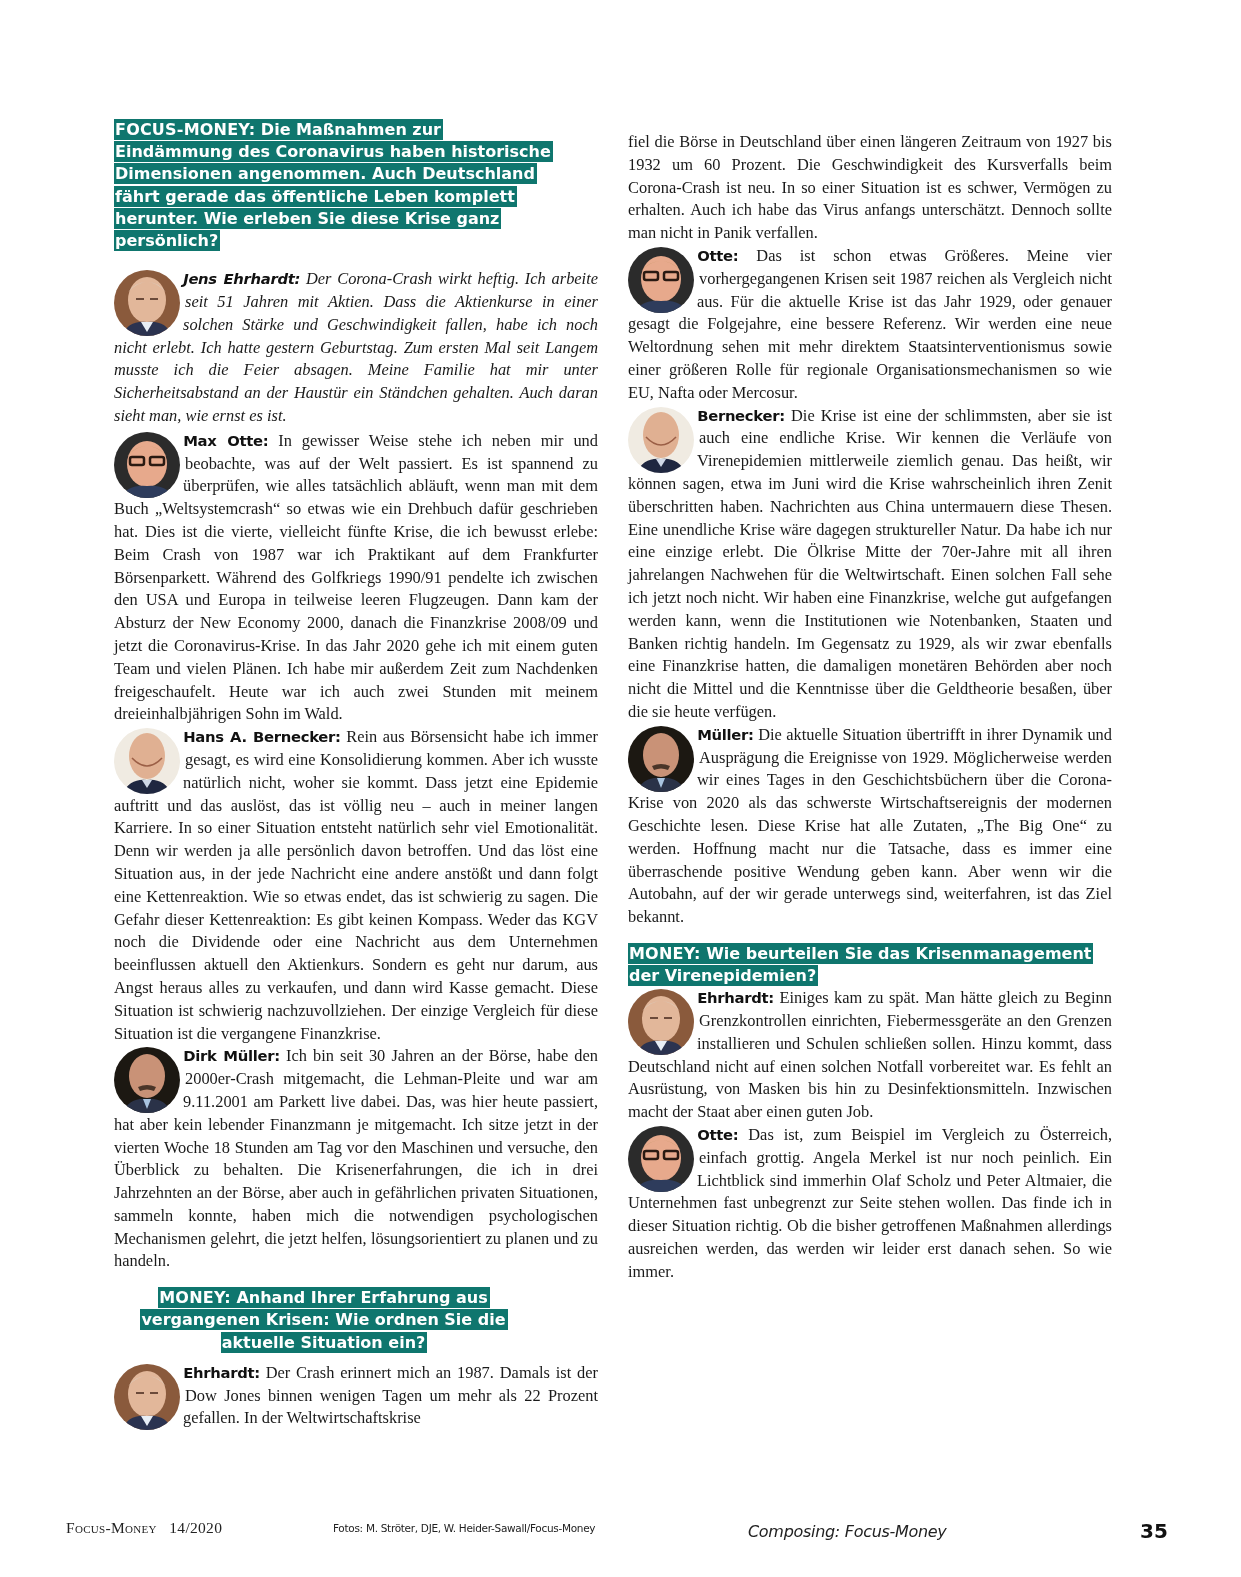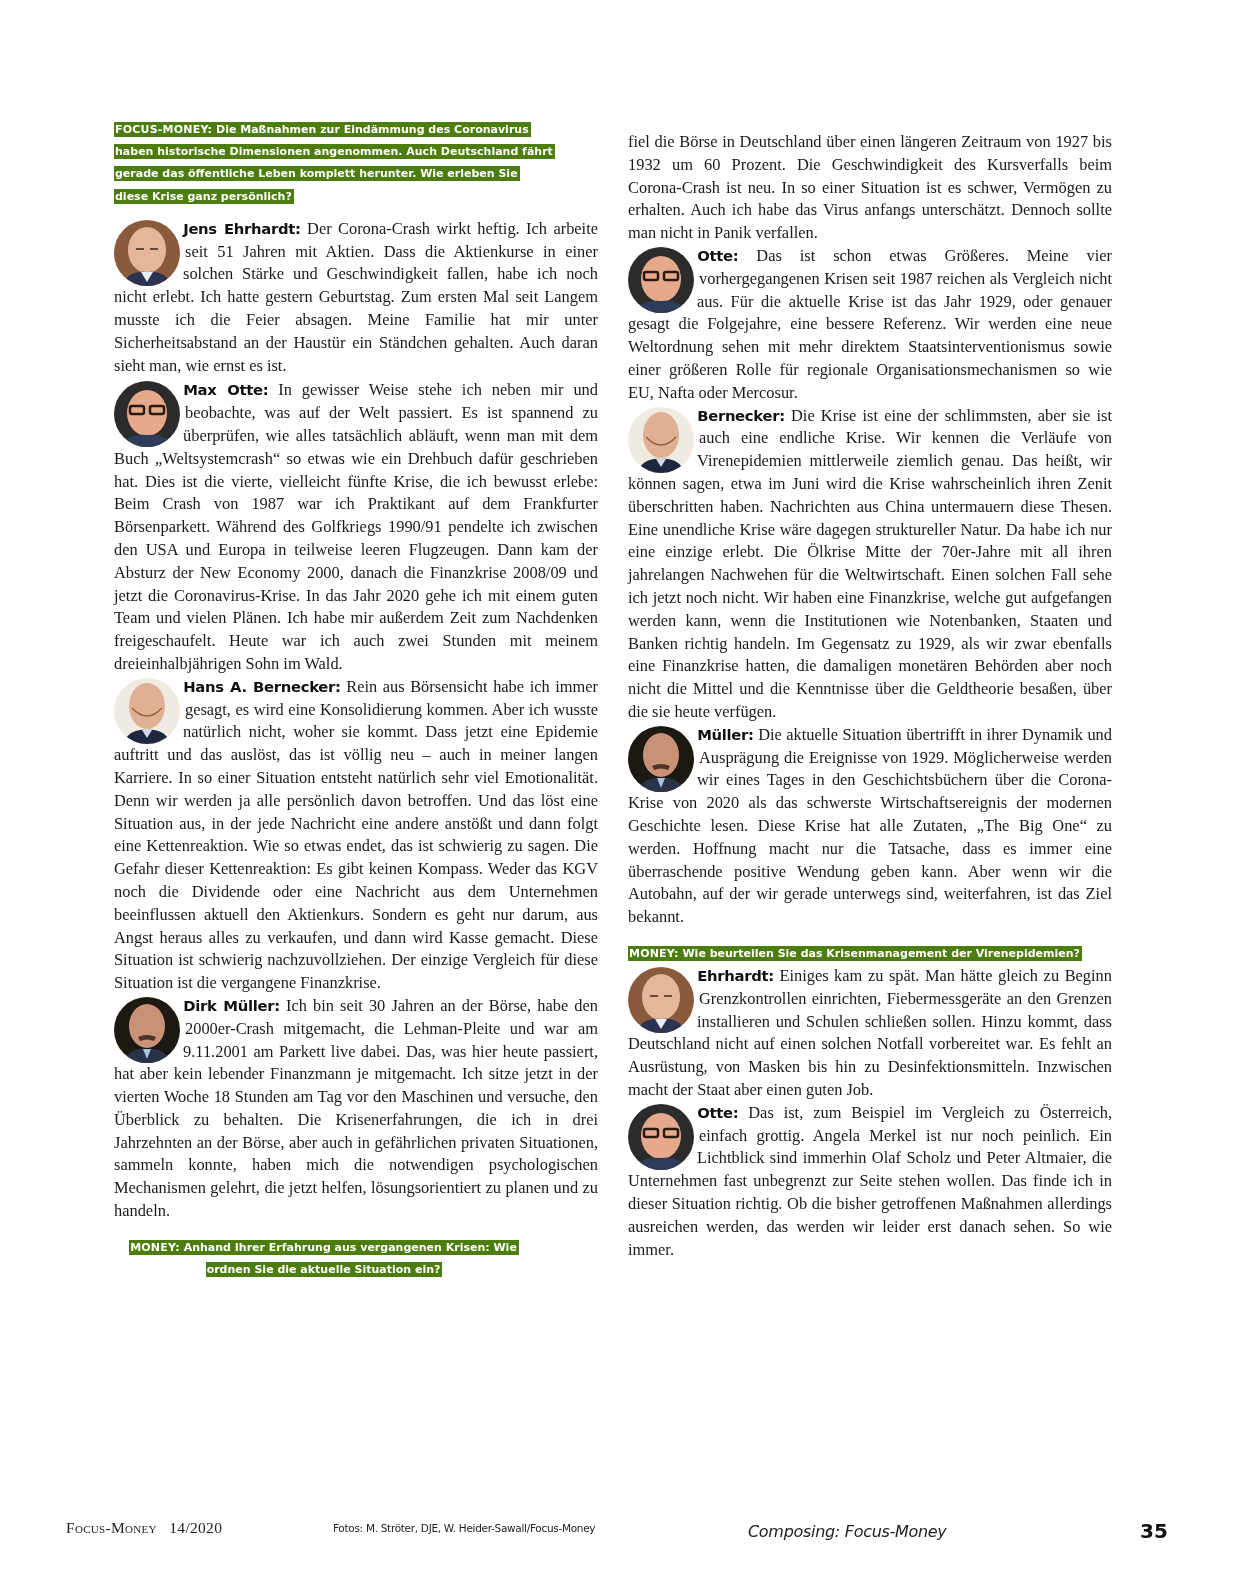--- a/index.html
+++ b/index.html
@@ -9,23 +9,23 @@
   .col-left { left: 114px; }
   .col-right { left: 628px; }
   .txt {
     font-family: "Liberation Serif", "DejaVu Serif", serif;
     font-size: 16.4px; line-height: 22.8px; color: #1a1a1a;
     text-align: justify; hyphens: manual; margin: 0;
   }
   .q-wrap { margin: 0; }
   .question {
     font-family: "DejaVu Sans", "Liberation Sans", sans-serif;
-    font-weight: bold; font-size: 11px; line-height: 22.2px;
+    font-weight: bold; font-size: 16px; line-height: 22.2px;
     color: #ffffff; display: inline;
-    background: #4d7c0f;
+    background: #0f766e;
     box-decoration-break: clone; -webkit-box-decoration-break: clone;
     padding: 1px 2px 1px 1px;
   }
   .q-label { font-weight: bold; font-variant: small-caps; letter-spacing: 0.2px; }
   .answer { position: relative; }
   .avatar {
     float: left; width: 66px; height: 66px; border-radius: 50%;
     margin: 2px 6px 0 0; overflow: hidden; position: relative;
     shape-outside: circle(50%);
   }
@@ -87,21 +87,21 @@
   </defs>
 </svg>
 
 <div class="page">
 
   <div class="col col-left" style="top:119px;">
     <div class="q-wrap" style="width:440px;">
       <span class="question"><span class="q-label">FOCUS-MONEY:</span> <span>Die Maßnahmen zur Eindämmung des Coronavirus haben historische Dimensionen angenommen. Auch Deutschland fährt gerade das öffentliche Leben komplett herunter. Wie erleben Sie diese Krise ganz persönlich?</span></span>
     </div>
 
-    <div class="answer" style="margin-top:10px;">
+    <div class="answer" style="margin-top:16px;font-style:italic;">
       <div class="avatar">
           <svg>
             <use href="#face-ehrhardt"></use>
           </svg>
         </div>
       <p class="txt"><span class="speaker">Jens Ehrhardt:</span> <span>Der Corona-Crash wirkt heftig. Ich arbeite seit 51 Jahren mit Aktien. Dass die Aktienkurse in einer solchen Stärke und Geschwindigkeit fallen, habe ich noch nicht erlebt. Ich hatte gestern Geburtstag. Zum ersten Mal seit Langem musste ich die Feier absagen. Meine Familie hat mir unter Sicherheitsabstand an der Haustür ein Ständchen gehalten. Auch daran sieht man, wie ernst es ist.</span></p>
     </div>
 
     <div class="answer" style="margin-top:2px;">
       <div class="avatar">
@@ -127,20 +127,28 @@
             <use href="#face-mueller"></use>
           </svg>
         </div>
       <p class="txt"><span class="speaker">Dirk Müller:</span> <span>Ich bin seit 30 Jahren an der Börse, habe den 2000er-Crash mitgemacht, die Lehman-Pleite und war am 9.11.2001 am Parkett live dabei. Das, was hier heute passiert, hat aber kein lebender Finanzmann je mitgemacht. Ich sitze jetzt in der vierten Woche 18 Stunden am Tag vor den Maschinen und versuche, den Überblick zu behalten. Die Krisenerfahrungen, die ich in drei Jahrzehnten an der Börse, aber auch in gefährlichen privaten Situationen, sammeln konnte, haben mich die notwendigen psychologischen Mechanismen gelehrt, die jetzt helfen, lösungsorientiert zu planen und zu handeln.</span></p>
     </div>
 
     <div class="q-wrap" style="width:420px; margin-top:14px;text-align:center;">
       <span class="question"><span class="q-label">MONEY:</span> <span>Anhand Ihrer Erfahrung aus vergangenen Krisen: Wie ordnen Sie die aktuelle Situation ein?</span></span>
     </div>
 
+    <div class="answer" style="margin-top:8px;">
+      <div class="avatar">
+          <svg>
+            <use href="#face-ehrhardt"></use>
+          </svg>
+        </div>
+      <p class="txt"><span class="speaker">Ehrhardt:</span> <span>Der Crash erinnert mich an 1987. Damals ist der Dow Jones binnen wenigen Tagen um mehr als 22 Prozent gefallen. In der Weltwirtschaftskrise</span></p>
+    </div>
   </div>
 
   <div class="col col-right" style="top:131px;">
     <p class="txt">fiel die Börse in Deutschland über einen längeren Zeitraum von 1927 bis 1932 um 60 Prozent. Die Geschwindigkeit des Kursverfalls beim Corona-Crash ist neu. In so einer Situation ist es schwer, Vermögen zu erhalten. Auch ich habe das Virus anfangs unterschätzt. Dennoch sollte man nicht in Panik verfallen.</p>
 
     <div class="answer">
       <div class="avatar">
           <svg>
             <use href="#face-otte"></use>
           </svg>

